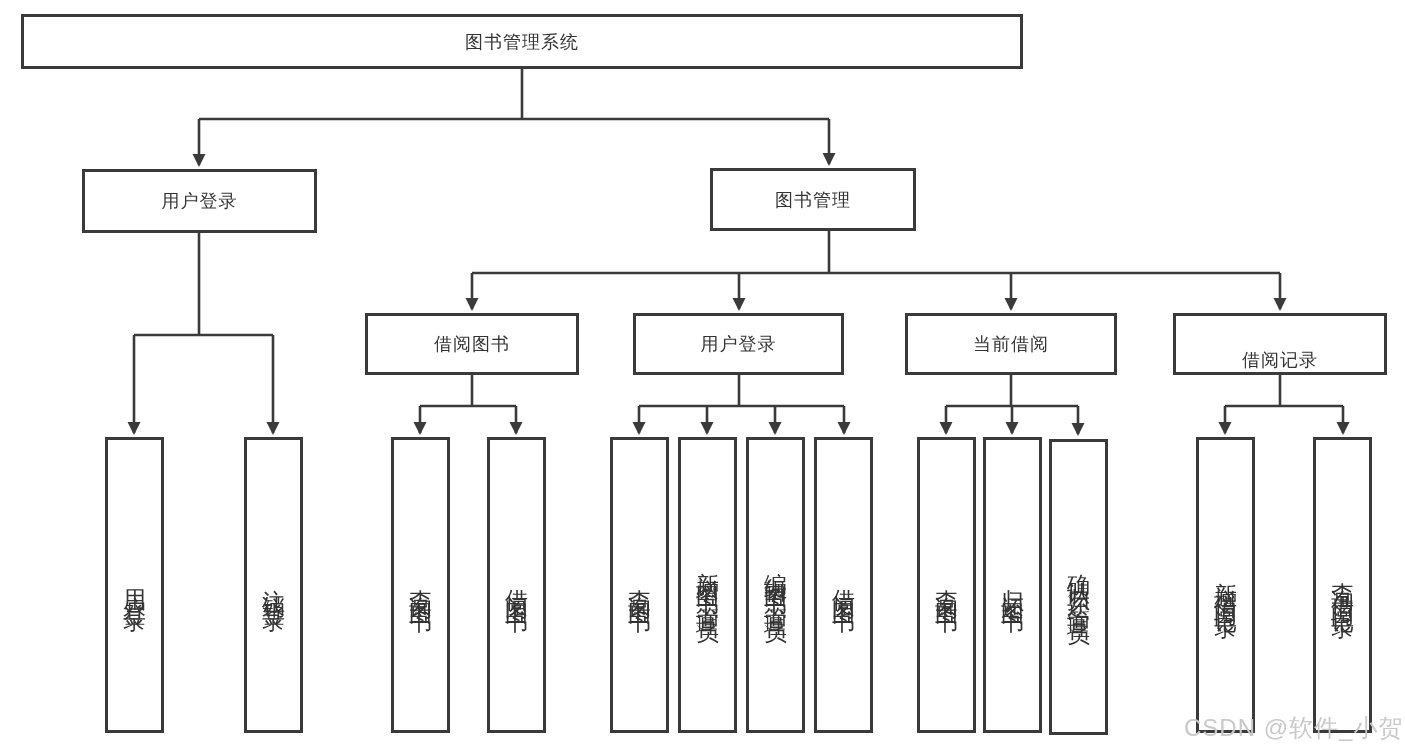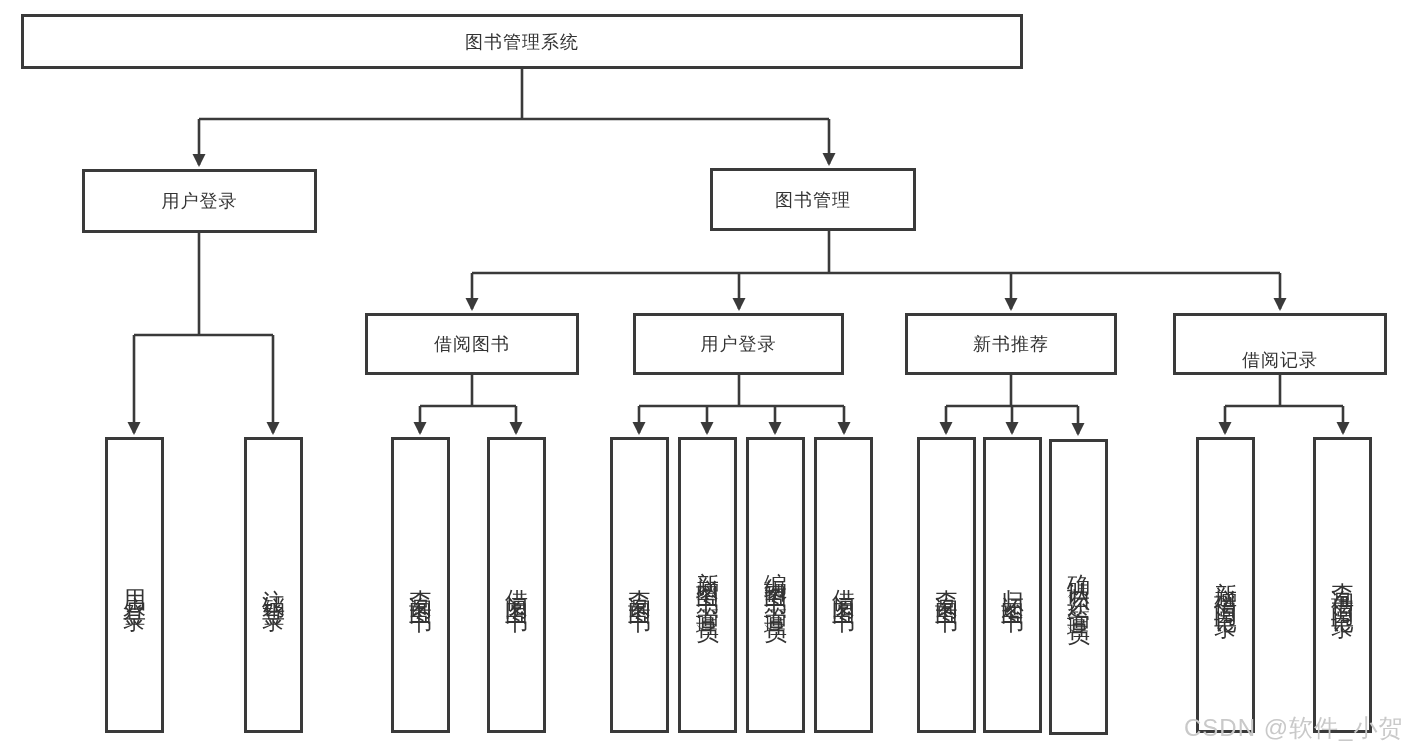--- a/index.html
+++ b/index.html
@@ -138,21 +138,21 @@
     <span class="hlabel">图书管理</span>
   </div>
 
   <div class="box l3 l3-a">
     <span class="hlabel">借阅图书</span>
   </div>
   <div class="box l3 l3-b">
     <span class="hlabel">用户登录</span>
   </div>
   <div class="box l3 l3-c">
-    <span class="hlabel">新书推荐</span>
+    <span class="hlabel">当前借阅</span>
   </div>
   <div class="box l3 l3-d">
     <span class="hlabel">借阅记录</span>
   </div>
 
   <div class="box leaf" style="left:105px">
     <span class="vtext">用户登录</span>
   </div>
   <div class="box leaf" style="left:244px">
     <span class="vtext">注销登录</span>

